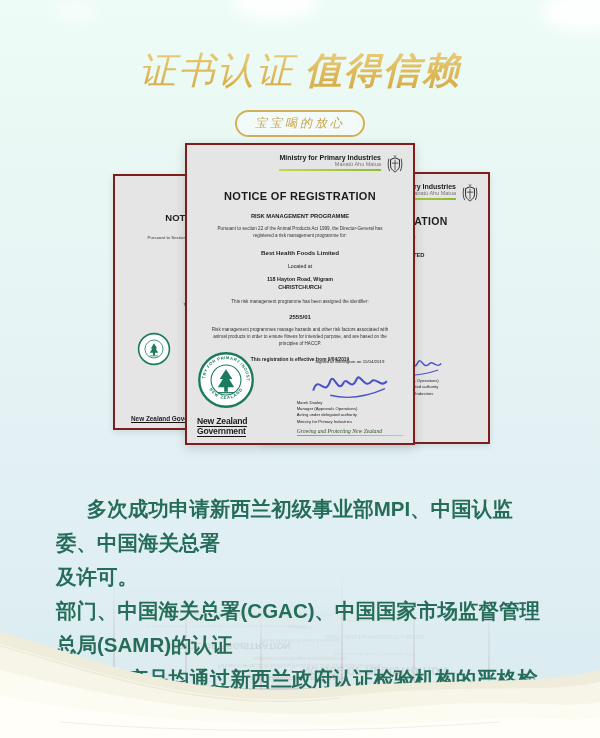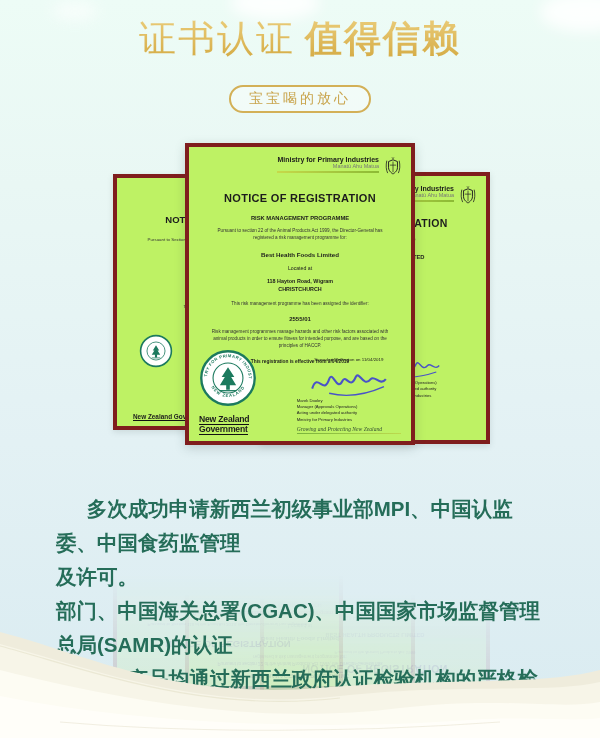--- a/index.html
+++ b/index.html
@@ -8,32 +8,32 @@
     font-family:"Liberation Sans","DejaVu Sans",sans-serif;
     background:linear-gradient(180deg,#edfcf6 0%,#e9f7f4 25%,#e3f1f4 60%,#d9ebf1 100%);
   }
   
   .cloud{position:absolute;background:rgba(255,255,255,.85);border-radius:50%;filter:blur(7px);}
   .cloud.c1{left:230px;top:-14px;width:90px;height:34px;}
   .cloud.c2{left:540px;top:-8px;width:90px;height:40px;}
   .cloud.c3{left:52px;top:2px;width:46px;height:18px;opacity:.7;}
 
   
-  .hero{position:absolute;left:0;top:14px;width:600px;text-align:center;}
+  .hero{position:absolute;left:0;top:46px;width:600px;text-align:center;font-style:italic;}
   .hero-title{font-size:37px;letter-spacing:2px;
     background:linear-gradient(180deg,#eccf7e,#d2a73e);
     -webkit-background-clip:text;background-clip:text;color:#d5ad4c;-webkit-text-fill-color:transparent;}
   .hero-title .light{font-weight:400;}
   .hero-title .bold{font-weight:700;margin-left:10px;}
-  .badge{display:inline-block;margin-top:21px;padding:3px 18px;border:2px solid #d3b057;
-    border-radius:16px;color:#c9a44c;font-size:14px;letter-spacing:3px;background:rgba(255,255,255,.35);text-align:right;}
+  .badge{display:inline-block;margin-top:14px;padding:3px 18px;border:2px solid #d3b057;
+    border-radius:16px;color:#c9a44c;font-size:12px;letter-spacing:3px;background:rgba(255,255,255,.35);text-align:right;}
 
   
   .stage{position:absolute;left:0;top:138px;width:600px;height:370px;}
-  .cert{position:absolute;background:#bef264;border:4px solid #7f1d1d;box-sizing:border-box;color:#1c1c1c;}
+  .cert{position:absolute;background:#e5e5e5;border:2px solid #7f1d1d;box-sizing:border-box;color:#1c1c1c;}
   .cert-center{left:185px;top:5px;width:230px;height:302px;z-index:3;
     box-shadow:0 3px 10px rgba(60,80,80,.22);
     -webkit-box-reflect:below 4px linear-gradient(to bottom,rgba(0,0,0,.22),transparent 52%);}
   .cert-left{left:113px;top:36px;width:230px;height:256px;z-index:2;
     box-shadow:0 2px 6px rgba(60,80,80,.15);
     -webkit-box-reflect:below 4px linear-gradient(to bottom,rgba(0,0,0,.16),transparent 45%);}
   .cert-right{left:260px;top:34px;width:230px;height:272px;z-index:2;
     box-shadow:0 2px 6px rgba(60,80,80,.15);
     -webkit-box-reflect:below 4px linear-gradient(to bottom,rgba(0,0,0,.16),transparent 45%);}
 
@@ -217,21 +217,21 @@
           <div>Acting under delegated authority</div>
           <div>Ministry for Primary Industries</div>
         </div>
         <div class="c-tagline">Growing and Protecting New Zealand</div>
       </div>
     </div>
   </div>
 </div>
 
 <div class="body-text">
-  <div class="indent">多次成功申请新西兰初级事业部MPI、中国认监委、中国食药监管理</div>
+  <div class="indent">多次成功申请新西兰初级事业部MPI、中国认监委、中国海关总署</div>
   <div>及许可。</div>
   <div>部门、中国海关总署(CGAC)、中国国家市场监督管理总局(SAMR)的认证</div>
   <div class="indent">所有产品均通过新西兰政府认证检验机构的严格检测，公司接受新西</div>
   <div>兰政府拥有的审计机构的定期检查。</div>
 </div>
 
 <svg class="milk" viewBox="0 0 600 112" preserveAspectRatio="none">
   <path d="M0,6 C80,26 170,74 320,62 C440,52 540,60 600,44 L600,112 L0,112 Z" fill="#efecdc"></path>
   <path d="M0,18 C90,42 200,86 340,70 C460,57 550,68 600,56 L600,112 L0,112 Z" fill="#f7f5e8"></path>
   <path d="M0,44 C120,74 260,100 400,82 C500,70 560,84 600,76 L600,112 L0,112 Z" fill="#fdfcf3"></path>

